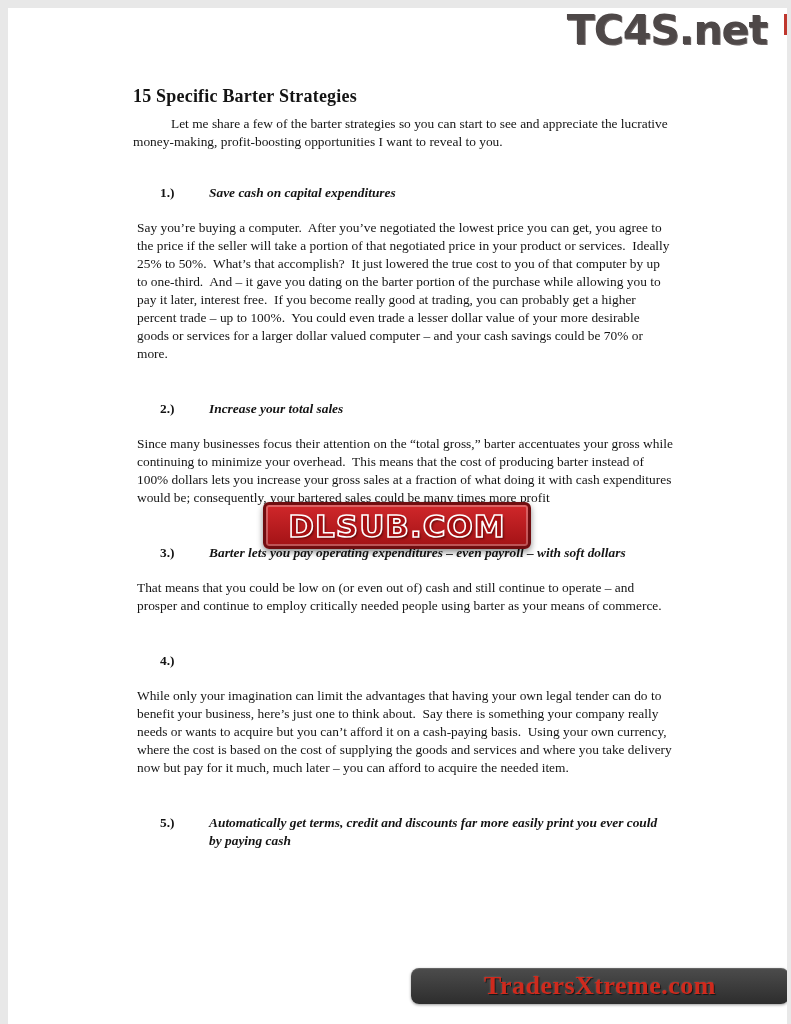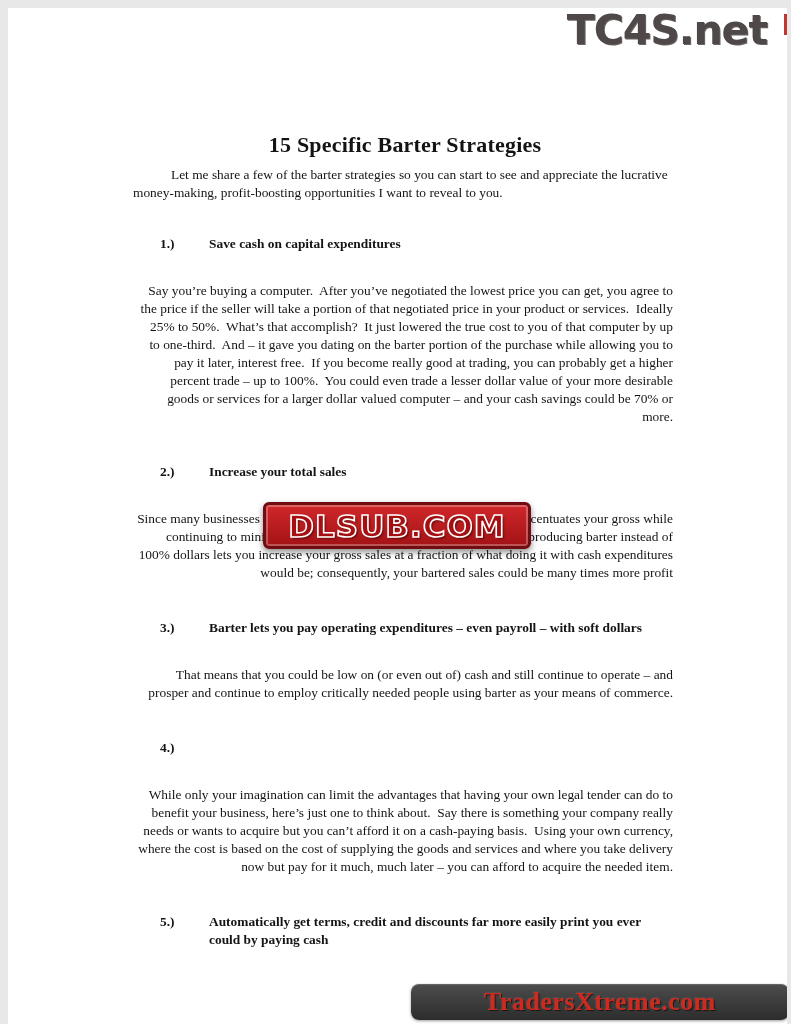--- a/index.html
+++ b/index.html
@@ -12,23 +12,22 @@
     font-family:"Liberation Serif", serif;
     color:#141414;
     overflow:hidden;
   }
   .content {
     position:absolute;
     left:117px; top:0;
     width:560px;
   }
   .title {
-    margin-top:116px;
-    text-align:center;
-    font-size:22px;
+    margin-top:70px;
+    font-size:18px;
     font-weight:bold;
     letter-spacing:.2px;
   }
   .intro {
     font-size:13.4px;
     line-height:18px;
     text-indent:38px;
     white-space:pre-wrap;
   }
   .sec-heading {
@@ -39,27 +38,27 @@
     line-height:18px;
   }
   .sec-heading .num {
     flex:0 0 68px;
     width:68px;
     padding-left:23px;
   }
   .sec-heading .htext {
     flex:1;
     max-width:470px;
+    font-style:italic;
   }
   .sec-body {
-    margin-top:17px;
+    margin-top:5px;
     font-size:13.4px;
     line-height:18px;
     white-space:pre-wrap;
-    text-align:right;
   }
 
   
   .logo-top {
     position:absolute;
     top:-6px; right:24px;
     font-family:"DejaVu Sans", sans-serif;
     font-weight:bold;
     font-size:41px;
     letter-spacing:-1px;
@@ -91,21 +90,21 @@
     font-size:31px;
     letter-spacing:1px;
     color:#a50f12;
     -webkit-text-stroke:1.6px #ffffff;
     text-shadow:2px 2px 2px rgba(60,0,0,.55);
   }
 
   
   .bottom-bar {
     position:absolute;
-    right:10px; bottom:12px;
+    right:10px; bottom:28px;
     width:378px; height:36px;
     background:linear-gradient(180deg,#4c4c4c,#2d2d2d);
     border-radius:8px;
     box-shadow:0 1px 3px rgba(0,0,0,.4), inset 0 1px 1px rgba(255,255,255,.15);
     display:flex; align-items:center; justify-content:center;
   }
   .bottom-text {
     font-family:"Liberation Serif", serif;
     font-weight:bold;
     font-size:26px;

